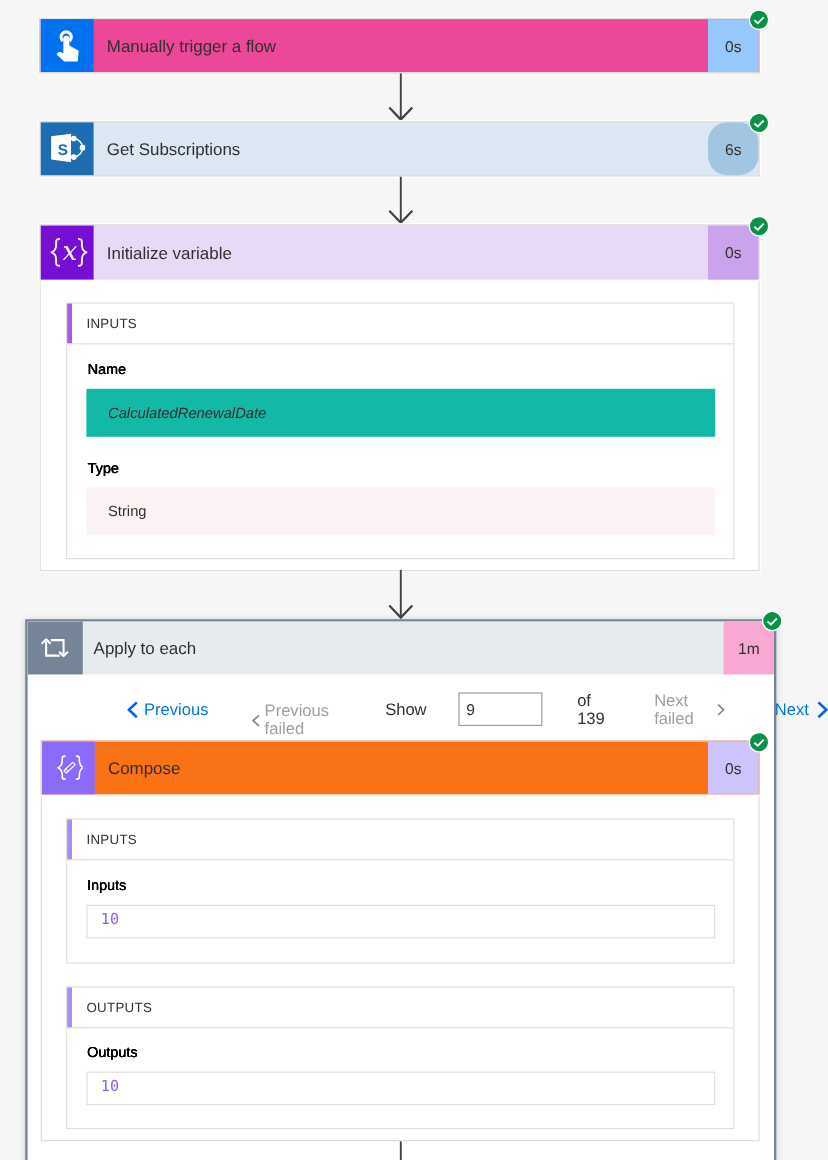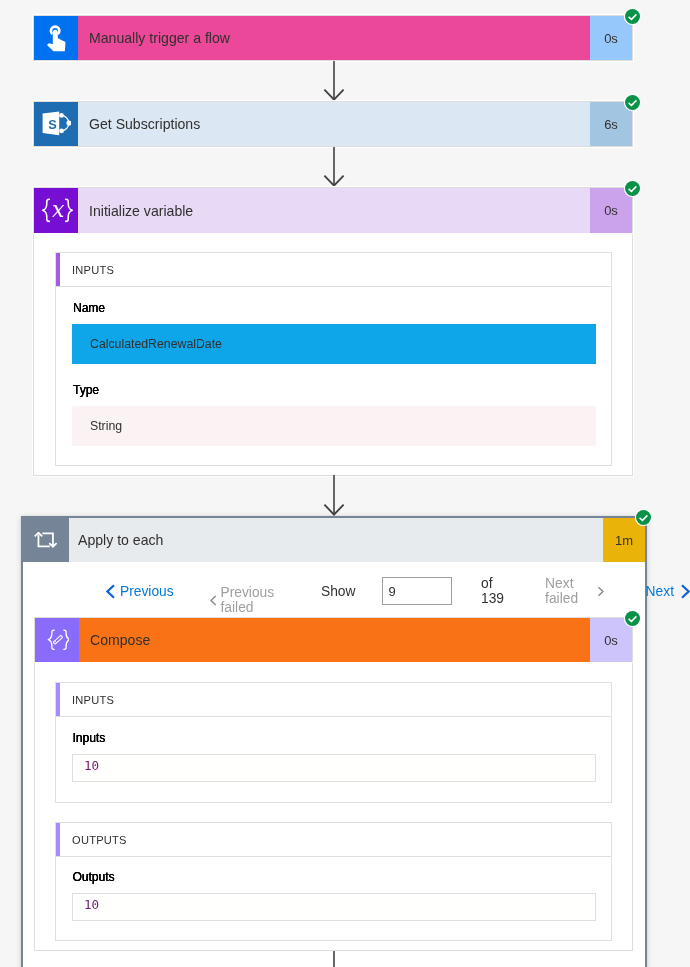--- a/index.html
+++ b/index.html
@@ -24,21 +24,21 @@
   .section{position:absolute;box-sizing:border-box;border:1px solid #e1dfdd;background:#fff;}
   .sec-head{position:relative;height:34px;display:flex;align-items:center;box-sizing:border-box;
             border-bottom:1px solid #e1dfdd;}
   .sec-accent{position:absolute;left:0;top:0;bottom:0;width:4px;}
   .sec-title{padding-left:16px;font-size:11.1px;color:#32302e;letter-spacing:0.25px;}
   .field-label{position:absolute;font-size:12px;font-weight:normal;color:#000000;text-shadow:0 0 0.45px currentColor, 0.28px 0 0 currentColor;}
   .field-value{position:absolute;box-sizing:border-box;display:flex;align-items:center;
                padding-left:18px;font-size:12.3px;color:#32302e;}
   .code-value{position:absolute;box-sizing:border-box;display:flex;align-items:center;padding-left:11px;
               background:#fffffd;border:1px solid #e1dfdd;font-family:"DejaVu Sans Mono",monospace;
-              font-size:12.6px;color:#701a75;line-height:1;padding-bottom:4px;}
+              font-size:12.6px;color:#8b5cf6;line-height:1;padding-bottom:4px;}
 
   
   .pager{position:absolute;display:flex;align-items:center;font-size:13.8px;}
   .pg-link{display:flex;align-items:center;color:#0078d4;cursor:pointer;}
   .pg-dis{display:flex;align-items:center;color:#a19f9d;}
   .pg-txt{color:#323130;}
   .pg-input{box-sizing:border-box;border:1px solid #a19f9d;background:#fff;height:28px;width:70px;
             font-size:13px;color:#323130;padding-left:5px;font-family:"Liberation Sans",sans-serif;}
 </style>
 </head>
@@ -78,21 +78,21 @@
         <path d="M0.6 3.5 L17.2 1.4 L17.2 25.2 L0.6 22.9 Z" fill="#fff"></path>
 
         <circle cx="19.5" cy="5.4" r="2.35" fill="#fff"></circle>
         <circle cx="19.5" cy="20.9" r="2.35" fill="#fff"></circle>
         <circle cx="26.9" cy="13.1" r="2.5" fill="#fff"></circle>
 
         <text x="10.4" y="18.9" font-family="Liberation Sans, sans-serif" font-size="12.8" font-weight="bold" fill="#1e6cb2" text-anchor="middle">S</text>
       </svg>
     </div>
     <div class="ttl">Get Subscriptions</div>
-    <div class="dur" style="background:#a2c5e2;">6s</div>
+    <div class="dur" style="background:#a2c5e2;border-radius:16px;">6s</div>
   </div>
   <div class="badge" style="left:624.7px;top:95.2px;">
     <svg width="15" height="15" viewBox="0 0 15 15">
         <path d="M3.6 7.9 L6.5 10.4 L11.4 5.4" stroke="#fff" stroke-width="1.55" fill="none" stroke-linecap="butt" stroke-linejoin="miter"></path>
       </svg>
   </div>
 
   <svg class="arrow" style="left:320px;top:147px;" width="28" height="40" viewBox="0 0 28 40">
     <path d="M14 0 V38" stroke="#424242" stroke-width="1.6" fill="none"></path>
     <path d="M4.4 28.6 L14 38.6 L23.6 28.6" stroke="#424242" stroke-width="1.9" fill="none"></path>
@@ -116,42 +116,42 @@
       </svg>
   </div>
 
   <div class="section" style="left:55px;top:252px;width:557px;height:214px;">
     <div class="sec-head">
       <div class="sec-accent" style="background:#a45ce0;"></div>
       <div class="sec-title">INPUTS</div>
     </div>
   </div>
   <div class="field-label" style="left:73px;top:301px;">Name</div>
-  <div class="field-value" style="left:72px;top:324px;width:524px;height:40px;background:#0ea5e9;">CalculatedRenewalDate</div>
+  <div class="field-value" style="left:72px;top:324px;width:524px;height:40px;background:#14b8a6;font-style:italic;">CalculatedRenewalDate</div>
   <div class="field-label" style="left:73px;top:383px;">Type</div>
   <div class="field-value" style="left:72px;top:406px;width:524px;height:40px;background:#fbf3f3;">String</div>
 
   <svg class="arrow" style="left:320px;top:475px;" width="28" height="41" viewBox="0 0 28 41">
     <path d="M14 0 V39" stroke="#424242" stroke-width="1.6" fill="none"></path>
     <path d="M4.4 29.6 L14 39.6 L23.6 29.6" stroke="#424242" stroke-width="1.9" fill="none"></path>
   </svg>
 
   <div style="position:absolute;left:21px;top:516px;width:626px;height:470px;box-sizing:border-box;
               border:2px solid #768498;background:#fff;box-shadow:0 0.8px 6px rgba(0,0,0,.16), 0 0.3px 1.2px rgba(0,0,0,.10);"></div>
   <div class="card" style="left:23px;top:518px;width:622px;height:44px;background:#e8ebee;border:none;box-shadow:none;">
     <div class="icon-box" style="background:#768498;width:46px;flex:0 0 46px;">
       <svg width="24" height="16" viewBox="0 0 24 16" fill="none" style="margin-left:-0.7px;">
         <path d="M8.4 1.4 H18.95 V13.0" stroke="#fff" stroke-width="1.75" fill="none"></path>
         <path d="M15.3 11.05 L18.95 14.7 L22.6 11.05" stroke="#fff" stroke-width="1.75" fill="none"></path>
         <path d="M15.8 14.35 H4.45 V2.4" stroke="#fff" stroke-width="1.75" fill="none"></path>
         <path d="M0.7 4.45 L4.45 0.7 L8.2 4.45" stroke="#fff" stroke-width="1.75" fill="none"></path>
       </svg>
     </div>
     <div class="ttl" style="padding-left:9px;">Apply to each</div>
-    <div class="dur" style="background:#eab308;">1m</div>
+    <div class="dur" style="background:#f9a8d4;">1m</div>
   </div>
   <div class="badge" style="left:636.3px;top:510.4px;">
     <svg width="15" height="15" viewBox="0 0 15 15">
         <path d="M3.6 7.9 L6.5 10.4 L11.4 5.4" stroke="#fff" stroke-width="1.55" fill="none" stroke-linecap="butt" stroke-linejoin="miter"></path>
       </svg>
   </div>
 
   <div class="pager" style="left:106px;top:578px;height:26px;gap:24px;">
     <span class="pg-link">
       <svg width="10" height="15" viewBox="0 0 10 15" style="margin-top:1px;">

